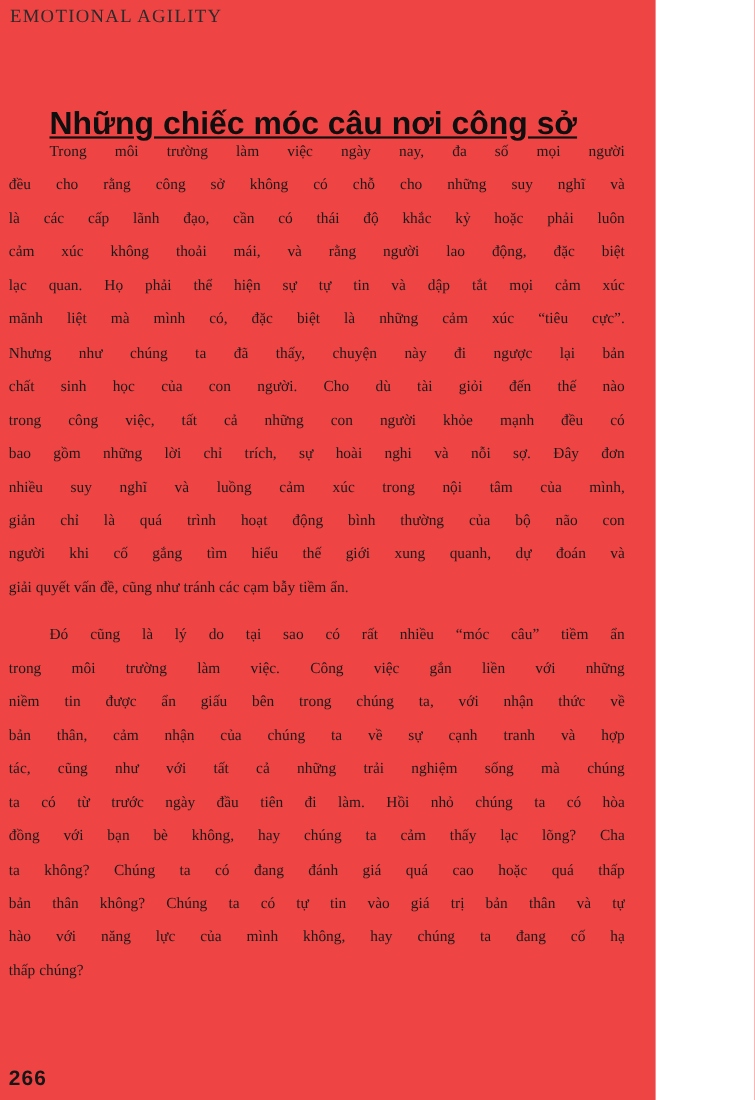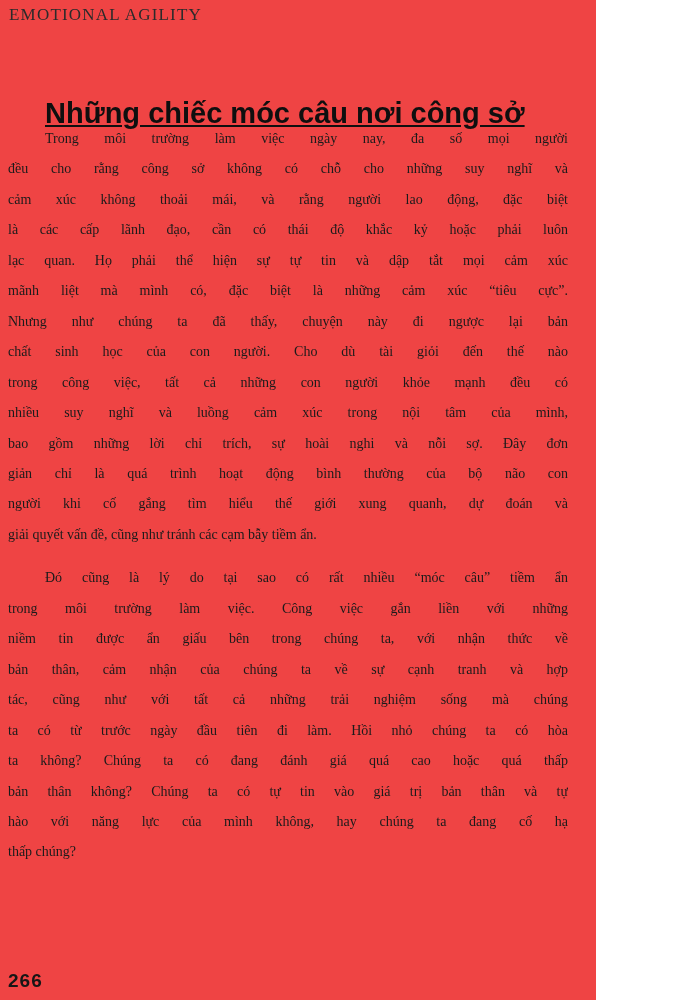--- a/index.html
+++ b/index.html
@@ -71,40 +71,41 @@
 <div class="page">
 
   <div class="running-header">EMOTIONAL AGILITY</div>
 
   <h1 class="page-title">Những chiếc móc câu nơi công sở</h1>
 
   <div class="text-block">
     <div class="paragraph">
         <div class="line first">Trong môi trường làm việc ngày nay, đa số mọi người</div>
         <div class="line">đều cho rằng công sở không có chỗ cho những suy nghĩ và</div>
+        <div class="line">là các cấp lãnh đạo, cần có thái độ khắc kỷ hoặc phải luôn</div>
         <div class="line">cảm xúc không thoải mái, và rằng người lao động, đặc biệt</div>
-        <div class="line">là các cấp lãnh đạo, cần có thái độ khắc kỷ hoặc phải luôn</div>
         <div class="line">lạc quan. Họ phải thể hiện sự tự tin và dập tắt mọi cảm xúc</div>
         <div class="line">mãnh liệt mà mình có, đặc biệt là những cảm xúc “tiêu cực”.</div>
         <div class="line">Nhưng như chúng ta đã thấy, chuyện này đi ngược lại bản</div>
         <div class="line">chất sinh học của con người. Cho dù tài giỏi đến thế nào</div>
         <div class="line">trong công việc, tất cả những con người khỏe mạnh đều có</div>
+        <div class="line">bao gồm những lời chỉ trích, sự hoài nghi và nỗi sợ. Đây đơn</div>
         <div class="line">nhiều suy nghĩ và luồng cảm xúc trong nội tâm của mình,</div>
-        <div class="line">bao gồm những lời chỉ trích, sự hoài nghi và nỗi sợ. Đây đơn</div>
         <div class="line">giản chỉ là quá trình hoạt động bình thường của bộ não con</div>
         <div class="line">người khi cố gắng tìm hiểu thế giới xung quanh, dự đoán và</div>
         <div class="line last">giải quyết vấn đề, cũng như tránh các cạm bẫy tiềm ẩn.</div>
       </div>
     <div class="paragraph">
         <div class="line first">Đó cũng là lý do tại sao có rất nhiều “móc câu” tiềm ẩn</div>
         <div class="line">trong môi trường làm việc. Công việc gắn liền với những</div>
         <div class="line">niềm tin được ẩn giấu bên trong chúng ta, với nhận thức về</div>
         <div class="line">bản thân, cảm nhận của chúng ta về sự cạnh tranh và hợp</div>
         <div class="line">tác, cũng như với tất cả những trải nghiệm sống mà chúng</div>
         <div class="line">ta có từ trước ngày đầu tiên đi làm. Hồi nhỏ chúng ta có hòa</div>
+        <div class="line">đồng với bạn bè không, hay chúng ta cảm thấy lạc lõng? Cha</div>
         <div class="line">ta không? Chúng ta có đang đánh giá quá cao hoặc quá thấp</div>
         <div class="line">bản thân không? Chúng ta có tự tin vào giá trị bản thân và tự</div>
         <div class="line">hào với năng lực của mình không, hay chúng ta đang cố hạ</div>
         <div class="line last">thấp chúng?</div>
       </div>
   </div>
 
   <div class="page-number">266</div>
 
 </div>

